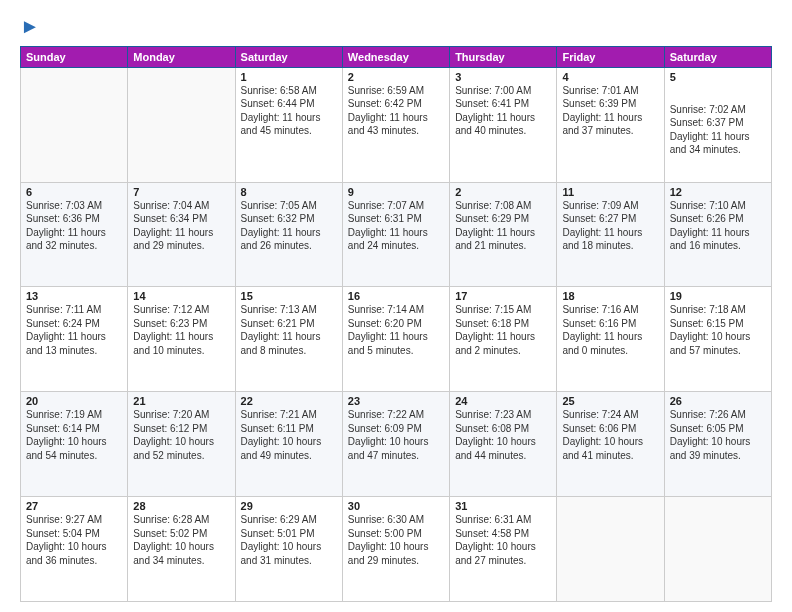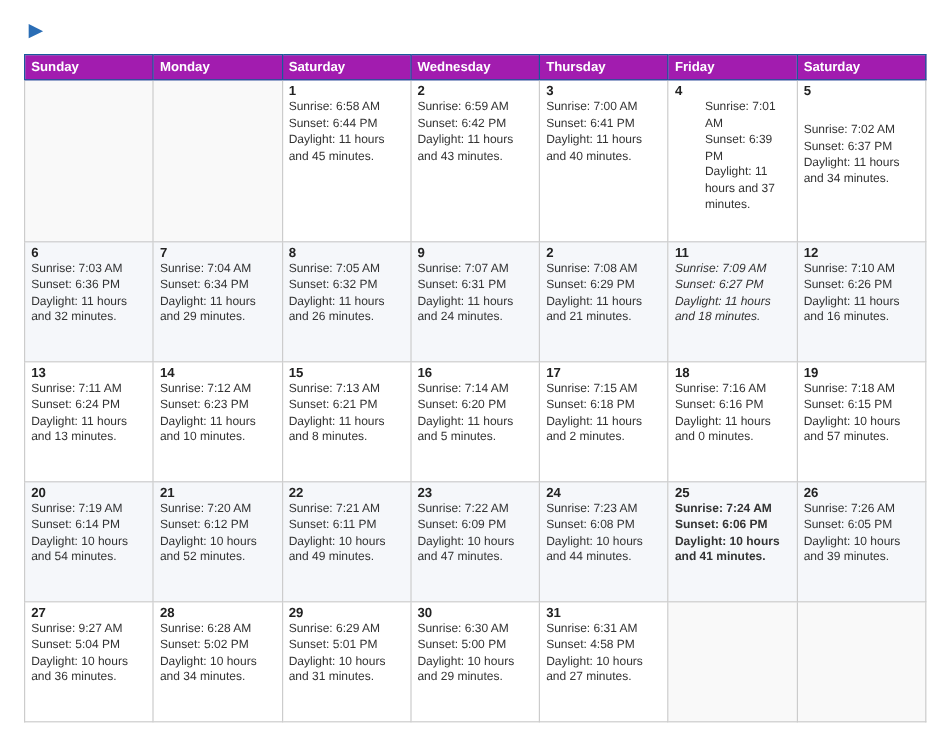--- a/index.html
+++ b/index.html
@@ -141,21 +141,21 @@
 Daylight: 11 hours and 43 minutes.</div>
           </td>
           <td>
             <span class="day-number">3</span>
             <div class="day-info" style="white-space: pre-line;">Sunrise: 7:00 AM
 Sunset: 6:41 PM
 Daylight: 11 hours and 40 minutes.</div>
           </td>
           <td>
             <span class="day-number">4</span>
-            <div class="day-info" style="white-space: pre-line; margin-left: 25px;">Sunrise: 7:01 AM
+            <div class="day-info" style="white-space: pre-line;">Sunrise: 7:01 AM
 Sunset: 6:39 PM
 Daylight: 11 hours and 37 minutes.</div>
           </td>
           <td>
             <span class="day-number">5</span>
             <div class="day-info" style="white-space: pre-line; margin-top: 20px;">Sunrise: 7:02 AM
 Sunset: 6:37 PM
 Daylight: 11 hours and 34 minutes.</div>
           </td>
         </tr>
@@ -185,21 +185,21 @@
 Daylight: 11 hours and 24 minutes.</div>
           </td>
           <td>
             <span class="day-number">2</span>
             <div class="day-info" style="white-space: pre-line;">Sunrise: 7:08 AM
 Sunset: 6:29 PM
 Daylight: 11 hours and 21 minutes.</div>
           </td>
           <td>
             <span class="day-number">11</span>
-            <div class="day-info" style="white-space: pre-line; font-style: italic;">Sunrise: 7:09 AM
+            <div class="day-info" style="white-space: pre-line;">Sunrise: 7:09 AM
 Sunset: 6:27 PM
 Daylight: 11 hours and 18 minutes.</div>
           </td>
           <td>
             <span class="day-number">12</span>
             <div class="day-info" style="white-space: pre-line;">Sunrise: 7:10 AM
 Sunset: 6:26 PM
 Daylight: 11 hours and 16 minutes.</div>
           </td>
         </tr>
@@ -273,21 +273,21 @@
 Daylight: 10 hours and 47 minutes.</div>
           </td>
           <td>
             <span class="day-number">24</span>
             <div class="day-info" style="white-space: pre-line;">Sunrise: 7:23 AM
 Sunset: 6:08 PM
 Daylight: 10 hours and 44 minutes.</div>
           </td>
           <td>
             <span class="day-number">25</span>
-            <div class="day-info" style="white-space: pre-line; font-weight: bold;">Sunrise: 7:24 AM
+            <div class="day-info" style="white-space: pre-line;">Sunrise: 7:24 AM
 Sunset: 6:06 PM
 Daylight: 10 hours and 41 minutes.</div>
           </td>
           <td>
             <span class="day-number">26</span>
             <div class="day-info" style="white-space: pre-line;">Sunrise: 7:26 AM
 Sunset: 6:05 PM
 Daylight: 10 hours and 39 minutes.</div>
           </td>
         </tr>

